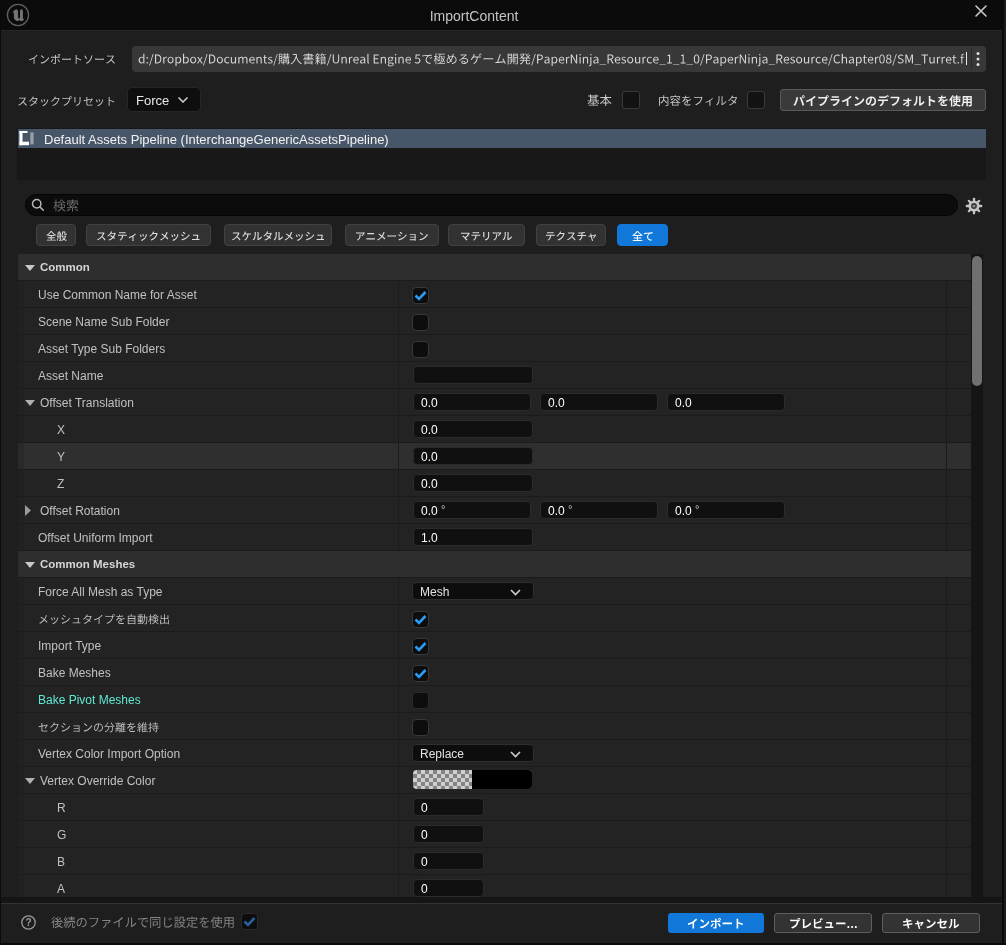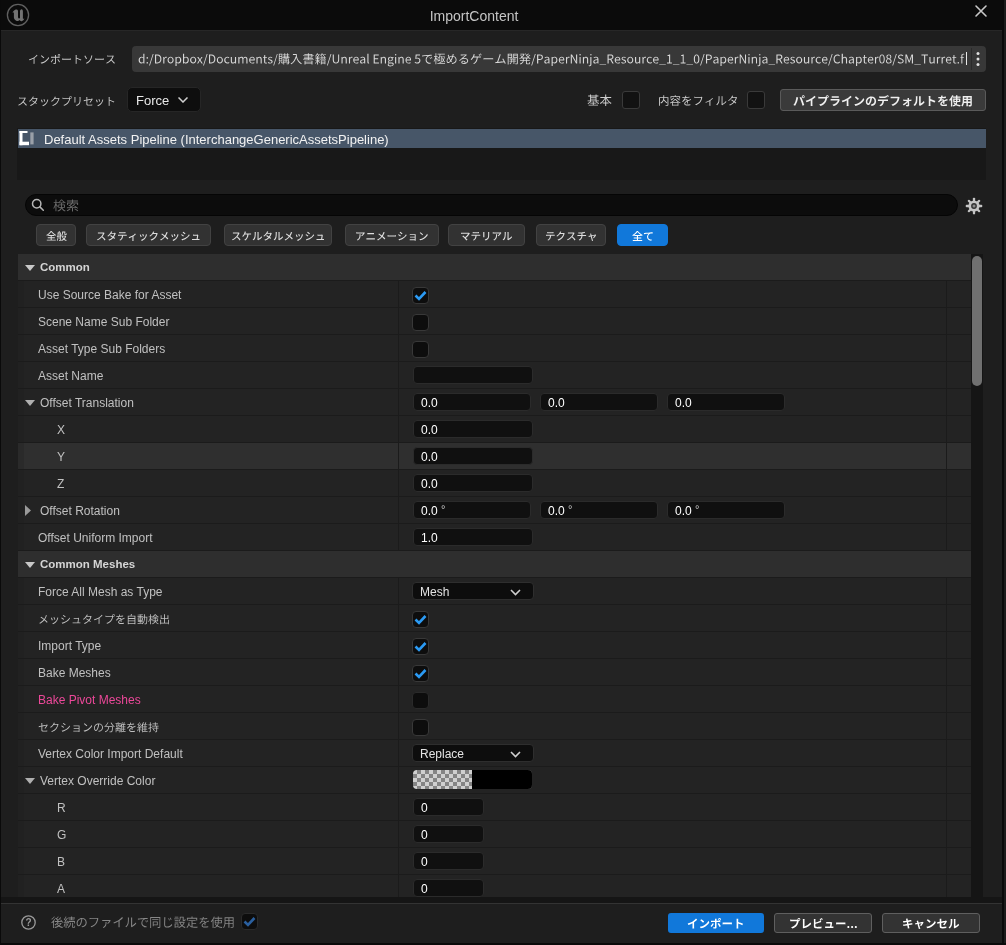--- a/index.html
+++ b/index.html
@@ -111,21 +111,21 @@
 <div style="position:absolute;left:18px;top:254px;width:953px;height:643px;overflow:hidden;background:#232323;">
     <div style="position:absolute;left:0;top:0px;width:953px;height:27px;background:#2e2e2e;border-bottom:1px solid #1b1b1b;box-sizing:border-box;"></div>
     <svg style="position:absolute;left:7px;top:11px" width="10" height="6">
       <path d="M0 0 h10 l-5 6 z" fill="#c8c8c8"></path>
     </svg>
     <div style="position:absolute;left:22px;top:7px;font:700 11.5px 'Liberation Sans',sans-serif;color:#d5d5d5;">Common</div>
     <div style="position:absolute;left:0;top:27px;width:953px;height:27px;background:#232323;border-bottom:1px solid #1b1b1b;box-sizing:border-box;"></div>
     <div style="position:absolute;left:0;top:27px;width:6px;height:26px;background:#212121;"></div>
     <div style="position:absolute;left:380px;top:27px;width:1px;height:26px;background:#1b1b1b;"></div>
     <div style="position:absolute;left:928px;top:27px;width:1px;height:26px;background:#1b1b1b;"></div>
-    <div style="position:absolute;left:20px;top:34px;font:400 12px 'Liberation Sans',sans-serif;color:#c0c0c0;">Use Source Bake for Asset</div>
+    <div style="position:absolute;left:20px;top:34px;font:400 12px 'Liberation Sans',sans-serif;color:#c0c0c0;">Use Common Name for Asset</div>
     <div style="position:absolute;left:394px;top:33px;width:17px;height:17px;background:#0d0d0d;border:1px solid #383838;border-radius:4px;box-sizing:border-box;"></div>
     <svg style="position:absolute;left:394px;top:33px" width="17" height="17">
       <path d="M3.5 8.5 L7 12 L13.5 5" stroke="#2b9af3" stroke-width="2.6" fill="none"></path>
     </svg>
     <div style="position:absolute;left:0;top:54px;width:953px;height:27px;background:#232323;border-bottom:1px solid #1b1b1b;box-sizing:border-box;"></div>
     <div style="position:absolute;left:0;top:54px;width:6px;height:26px;background:#212121;"></div>
     <div style="position:absolute;left:380px;top:54px;width:1px;height:26px;background:#1b1b1b;"></div>
     <div style="position:absolute;left:928px;top:54px;width:1px;height:26px;background:#1b1b1b;"></div>
     <div style="position:absolute;left:20px;top:61px;font:400 12px 'Liberation Sans',sans-serif;color:#c0c0c0;">Scene Name Sub Folder</div>
     <div style="position:absolute;left:394px;top:60px;width:17px;height:17px;background:#0d0d0d;border:1px solid #383838;border-radius:4px;box-sizing:border-box;"></div>
@@ -241,35 +241,35 @@
     <div style="position:absolute;left:928px;top:405px;width:1px;height:26px;background:#1b1b1b;"></div>
     <div style="position:absolute;left:20px;top:412px;font:400 12px 'Liberation Sans',sans-serif;color:#c0c0c0;">Bake Meshes</div>
     <div style="position:absolute;left:394px;top:411px;width:17px;height:17px;background:#0d0d0d;border:1px solid #383838;border-radius:4px;box-sizing:border-box;"></div>
     <svg style="position:absolute;left:394px;top:411px" width="17" height="17">
       <path d="M3.5 8.5 L7 12 L13.5 5" stroke="#2b9af3" stroke-width="2.6" fill="none"></path>
     </svg>
     <div style="position:absolute;left:0;top:432px;width:953px;height:27px;background:#232323;border-bottom:1px solid #1b1b1b;box-sizing:border-box;"></div>
     <div style="position:absolute;left:0;top:432px;width:6px;height:26px;background:#212121;"></div>
     <div style="position:absolute;left:380px;top:432px;width:1px;height:26px;background:#1b1b1b;"></div>
     <div style="position:absolute;left:928px;top:432px;width:1px;height:26px;background:#1b1b1b;"></div>
-    <div style="position:absolute;left:20px;top:439px;font:400 12px 'Liberation Sans',sans-serif;color:#ec4899;">Bake Pivot Meshes</div>
+    <div style="position:absolute;left:20px;top:439px;font:400 12px 'Liberation Sans',sans-serif;color:#5eead4;">Bake Pivot Meshes</div>
     <div style="position:absolute;left:394px;top:438px;width:17px;height:17px;background:#0d0d0d;border:1px solid #2a2a2a;border-radius:4px;box-sizing:border-box;"></div>
     <div style="position:absolute;left:0;top:459px;width:953px;height:27px;background:#232323;border-bottom:1px solid #1b1b1b;box-sizing:border-box;"></div>
     <div style="position:absolute;left:0;top:459px;width:6px;height:26px;background:#212121;"></div>
     <div style="position:absolute;left:380px;top:459px;width:1px;height:26px;background:#1b1b1b;"></div>
     <div style="position:absolute;left:928px;top:459px;width:1px;height:26px;background:#1b1b1b;"></div>
     <svg style="position:absolute;left:20px;top:467px;overflow:visible" width="121" height="14">
       <path transform="translate(0,10.4) scale(1.0000,1)" d="M9.7 -6.3 9.1 -6.8C9.0 -6.8 8.8 -6.7 8.5 -6.6C8.1 -6.5 6.1 -6.1 4.3 -5.8V-7.5C4.3 -7.8 4.3 -8.2 4.3 -8.5H3.3C3.3 -8.2 3.4 -7.8 3.4 -7.5V-5.6C2.2 -5.4 1.2 -5.2 0.7 -5.1L0.8 -4.2L3.4 -4.8V-1.4C3.4 -0.3 3.7 0.2 5.8 0.2C7.2 0.2 8.3 0.1 9.2 -0.0L9.3 -1.0C8.2 -0.8 7.1 -0.6 5.9 -0.6C4.5 -0.6 4.3 -0.9 4.3 -1.6V-4.9L8.4 -5.8C8.1 -5.1 7.3 -3.9 6.5 -3.1L7.2 -2.7C8.1 -3.6 9.0 -5.0 9.5 -5.9C9.5 -6.0 9.7 -6.2 9.7 -6.3Z M16.9 -8.5 15.9 -8.9C15.8 -8.6 15.7 -8.2 15.5 -8.0C15.1 -7.0 14.0 -5.4 12.1 -4.3L12.8 -3.7C14.0 -4.5 15.0 -5.5 15.6 -6.4H19.4C19.1 -5.4 18.5 -4.0 17.6 -3.0C16.6 -1.8 15.2 -0.8 13.2 -0.2L14.0 0.5C16.1 -0.3 17.4 -1.3 18.4 -2.5C19.4 -3.7 20.0 -5.2 20.3 -6.3C20.4 -6.5 20.5 -6.7 20.6 -6.9L19.9 -7.3C19.7 -7.2 19.4 -7.2 19.1 -7.2H16.1L16.4 -7.7C16.5 -7.9 16.7 -8.3 16.9 -8.5Z M25.3 -8.4 24.8 -7.7C25.5 -7.3 26.7 -6.5 27.2 -6.1L27.7 -6.9C27.2 -7.2 26.0 -8.1 25.3 -8.4ZM23.7 -0.6 24.2 0.3C25.2 0.1 26.7 -0.4 27.8 -1.1C29.6 -2.1 31.1 -3.5 32.0 -5.0L31.5 -5.9C30.6 -4.3 29.2 -2.9 27.3 -1.9C26.2 -1.2 24.9 -0.8 23.7 -0.6ZM23.6 -6.0 23.2 -5.2C23.8 -4.9 25.0 -4.1 25.6 -3.7L26.1 -4.5C25.6 -4.8 24.3 -5.6 23.6 -6.0Z M35.3 -0.7V0.2C35.5 0.2 35.9 0.2 36.2 0.2H40.7L40.6 0.6H41.5C41.5 0.5 41.5 0.2 41.5 0.0C41.5 -0.9 41.5 -5.1 41.5 -5.5C41.5 -5.7 41.5 -5.9 41.5 -6.0C41.4 -6.0 41.1 -6.0 40.8 -6.0C39.9 -6.0 37.2 -6.0 36.6 -6.0C36.3 -6.0 35.7 -6.0 35.5 -6.0V-5.2C35.7 -5.2 36.3 -5.2 36.6 -5.2C37.2 -5.2 40.3 -5.2 40.7 -5.2V-3.4H36.7C36.3 -3.4 35.9 -3.4 35.7 -3.4V-2.6C35.9 -2.6 36.3 -2.6 36.7 -2.6H40.7V-0.6H36.2C35.8 -0.6 35.5 -0.7 35.3 -0.7Z M46.5 -8.1 45.9 -7.4C46.7 -6.8 48.1 -5.7 48.6 -5.1L49.3 -5.8C48.7 -6.4 47.3 -7.5 46.5 -8.1ZM45.6 -0.7 46.1 0.2C48.0 -0.1 49.4 -0.8 50.5 -1.5C52.1 -2.5 53.4 -4.0 54.2 -5.4L53.6 -6.3C53.0 -5.0 51.6 -3.4 50.0 -2.3C48.9 -1.6 47.5 -1.0 45.6 -0.7Z M60.2 -7.1C60.1 -6.0 59.9 -5.0 59.6 -4.1C59.1 -2.2 58.5 -1.5 58.0 -1.5C57.5 -1.5 56.8 -2.1 56.8 -3.5C56.8 -5.0 58.1 -6.8 60.2 -7.1ZM61.1 -7.1C63.0 -6.9 64.1 -5.5 64.1 -3.9C64.1 -2.0 62.7 -0.9 61.3 -0.6C61.0 -0.6 60.7 -0.5 60.3 -0.5L60.9 0.3C63.5 0.0 65.0 -1.5 65.0 -3.8C65.0 -6.1 63.3 -7.9 60.8 -7.9C58.1 -7.9 56.0 -5.8 56.0 -3.4C56.0 -1.6 56.9 -0.5 57.9 -0.5C58.9 -0.5 59.8 -1.6 60.5 -3.9C60.8 -4.9 61.0 -6.0 61.1 -7.1Z M69.6 -9.0C68.9 -7.3 67.7 -5.8 66.3 -4.9C66.5 -4.7 66.8 -4.4 67.0 -4.2C68.3 -5.3 69.6 -6.9 70.4 -8.8ZM73.4 -9.0 72.6 -8.7C73.4 -7.1 74.8 -5.3 76.1 -4.3C76.2 -4.5 76.5 -4.9 76.7 -5.0C75.5 -5.9 74.1 -7.6 73.4 -9.0ZM68.1 -5.1V-4.3H70.3C70.1 -2.4 69.5 -0.6 66.8 0.2C67.0 0.4 67.3 0.7 67.4 0.9C70.2 -0.1 70.9 -2.1 71.2 -4.3H74.1C73.9 -1.5 73.8 -0.4 73.5 -0.1C73.4 0.0 73.2 0.0 73.0 0.0C72.7 0.0 72.1 0.0 71.3 -0.0C71.5 0.2 71.6 0.5 71.6 0.8C72.3 0.8 73.0 0.8 73.4 0.8C73.7 0.8 74.0 0.7 74.2 0.4C74.6 0.0 74.8 -1.3 74.9 -4.7C74.9 -4.8 74.9 -5.1 74.9 -5.1Z M79.7 -9.2V-8.3H77.5V-7.6H82.8V-8.3H80.5V-9.2ZM85.9 -9.1C85.8 -8.5 85.6 -7.7 85.3 -7.1H84.1C84.4 -7.8 84.6 -8.4 84.8 -9.1L84.0 -9.2C83.6 -7.7 83.0 -6.2 82.3 -5.2V-7.2H81.6V-4.7H78.6V-7.2H78.0V-4.1H79.7L79.6 -3.4H77.7V0.9H78.4V-2.7H79.5C79.4 -2.2 79.3 -1.7 79.2 -1.3L78.7 -1.3L78.7 -0.6L81.0 -0.8C81.1 -0.6 81.1 -0.5 81.2 -0.3L81.7 -0.5C81.6 -1.0 81.3 -1.7 81.0 -2.3L80.5 -2.1C80.6 -1.9 80.7 -1.6 80.8 -1.4L79.8 -1.3C79.9 -1.7 80.1 -2.2 80.2 -2.7H81.9V0.1C81.9 0.2 81.8 0.2 81.7 0.2C81.6 0.2 81.1 0.2 80.6 0.2C80.7 0.4 80.8 0.7 80.9 0.9C81.5 0.9 82.0 0.9 82.2 0.8C82.5 0.6 82.6 0.4 82.6 0.1V-3.4H80.3L80.4 -4.1H82.3V-5.0C82.4 -4.9 82.7 -4.7 82.8 -4.6C83.0 -4.8 83.1 -5.0 83.3 -5.3V0.9H84.1V0.3H87.6V-0.5H86.0V-2.0H87.4V-2.7H86.0V-4.2H87.4V-4.9H86.0V-6.4H87.5V-7.1H86.1C86.3 -7.7 86.5 -8.3 86.7 -8.9ZM80.6 -7.3C80.5 -7.0 80.3 -6.7 80.1 -6.5C79.8 -6.7 79.5 -6.8 79.2 -7.0L78.9 -6.6C79.2 -6.4 79.5 -6.2 79.8 -6.0C79.5 -5.7 79.1 -5.4 78.8 -5.1C78.9 -5.1 79.2 -4.9 79.2 -4.8C79.6 -5.0 79.9 -5.3 80.2 -5.7C80.6 -5.5 80.9 -5.2 81.1 -5.0L81.4 -5.5C81.2 -5.7 80.9 -5.9 80.6 -6.1C80.8 -6.5 81.0 -6.8 81.2 -7.2ZM84.1 -4.2H85.3V-2.7H84.1ZM84.1 -4.9V-6.4H85.3V-4.9ZM84.1 -2.0H85.3V-0.5H84.1Z M97.7 -4.9 97.3 -5.7C97.0 -5.5 96.8 -5.4 96.4 -5.2C95.9 -5.0 95.2 -4.7 94.4 -4.4C94.3 -5.0 93.7 -5.3 93.0 -5.3C92.5 -5.3 91.9 -5.2 91.4 -4.9C91.8 -5.4 92.2 -6.1 92.4 -6.6C93.6 -6.7 95.0 -6.8 96.1 -7.0L96.1 -7.8C95.1 -7.6 93.9 -7.5 92.7 -7.4C92.9 -7.9 93.0 -8.4 93.1 -8.7L92.2 -8.8C92.1 -8.4 92.0 -7.9 91.9 -7.4L91.2 -7.4C90.7 -7.4 89.9 -7.4 89.3 -7.5V-6.7C89.9 -6.6 90.6 -6.6 91.1 -6.6H91.6C91.2 -5.7 90.4 -4.6 89.0 -3.3L89.8 -2.7C90.2 -3.1 90.5 -3.6 90.8 -3.8C91.3 -4.3 92.0 -4.7 92.7 -4.7C93.2 -4.7 93.6 -4.4 93.7 -4.0C92.4 -3.3 91.1 -2.5 91.1 -1.2C91.1 0.2 92.4 0.5 93.9 0.5C94.9 0.5 96.1 0.4 96.9 0.3L97.0 -0.6C96.0 -0.4 94.8 -0.3 94.0 -0.3C92.8 -0.3 92.0 -0.5 92.0 -1.3C92.0 -2.0 92.7 -2.6 93.7 -3.2C93.7 -2.6 93.7 -1.9 93.7 -1.4H94.5L94.5 -3.6C95.3 -3.9 96.1 -4.3 96.7 -4.5C97.0 -4.6 97.4 -4.8 97.7 -4.9Z M102.3 -2.8C102.6 -2.1 102.8 -1.2 102.9 -0.7L103.5 -0.9C103.5 -1.4 103.2 -2.3 102.9 -3.0ZM100.0 -2.9C99.8 -2.0 99.6 -1.0 99.3 -0.3C99.5 -0.3 99.8 -0.1 99.9 -0.0C100.3 -0.7 100.5 -1.8 100.7 -2.8ZM105.0 -4.1H106.6V-2.7H105.0ZM105.0 -4.9V-6.3H106.6V-4.9ZM105.0 -1.9H106.6V-0.4H105.0ZM107.5 -9.1C107.3 -8.5 106.9 -7.6 106.6 -7.0H105.0C105.3 -7.7 105.6 -8.4 105.9 -9.0L105.1 -9.3C104.7 -8.0 103.9 -6.3 102.9 -5.3C103.1 -5.2 103.3 -4.9 103.5 -4.8C103.7 -5.0 104.0 -5.4 104.2 -5.7V0.9H105.0V0.3H109.6V-0.4H107.4V-1.9H109.1V-2.7H107.4V-4.1H109.1V-4.9H107.4V-6.3H109.4V-7.0H107.4C107.7 -7.6 108.1 -8.2 108.3 -8.9ZM99.3 -4.4 99.4 -3.6 101.1 -3.8V0.9H101.9V-3.8L102.7 -3.8C102.8 -3.6 102.9 -3.3 103.0 -3.1L103.6 -3.4C103.5 -4.0 103.0 -5.0 102.6 -5.7L102.0 -5.5C102.1 -5.2 102.3 -4.9 102.5 -4.5L100.9 -4.5C101.6 -5.4 102.5 -6.6 103.1 -7.7L102.4 -8.0C102.1 -7.4 101.7 -6.7 101.2 -6.0C101.0 -6.2 100.8 -6.4 100.6 -6.7C101.0 -7.3 101.5 -8.2 101.9 -9.0L101.2 -9.2C100.9 -8.6 100.5 -7.8 100.2 -7.2L99.8 -7.5L99.4 -6.9C99.9 -6.5 100.5 -5.8 100.8 -5.3C100.5 -5.0 100.3 -4.7 100.1 -4.4Z M114.9 -2.2C115.4 -1.6 115.9 -0.8 116.1 -0.3L116.8 -0.7C116.6 -1.2 116.0 -2.0 115.6 -2.6ZM116.9 -9.2V-7.8H114.5V-7.1H116.9V-5.7H114.0V-4.9H118.3V-3.7H114.1V-2.9H118.3V-0.1C118.3 0.0 118.3 0.1 118.1 0.1C118.0 0.1 117.4 0.1 116.8 0.1C116.9 0.3 117.0 0.6 117.0 0.9C117.8 0.9 118.4 0.9 118.7 0.7C119.0 0.6 119.1 0.4 119.1 -0.1V-2.9H120.5V-3.7H119.1V-4.9H120.6V-5.7H117.7V-7.1H120.0V-7.8H117.7V-9.2ZM111.9 -9.2V-7.0H110.5V-6.2H111.9V-3.9C111.3 -3.7 110.7 -3.5 110.3 -3.4L110.5 -2.6L111.9 -3.0V-0.1C111.9 0.0 111.8 0.1 111.7 0.1C111.6 0.1 111.1 0.1 110.7 0.1C110.8 0.3 110.9 0.6 110.9 0.8C111.6 0.9 112.0 0.8 112.3 0.7C112.6 0.6 112.7 0.3 112.7 -0.1V-3.3L113.8 -3.7L113.7 -4.4L112.7 -4.1V-6.2H113.8V-7.0H112.7V-9.2Z" fill="#c0c0c0"></path>
     </svg>
     <div style="position:absolute;left:394px;top:465px;width:17px;height:17px;background:#0d0d0d;border:1px solid #383838;border-radius:4px;box-sizing:border-box;"></div>
     <div style="position:absolute;left:0;top:486px;width:953px;height:27px;background:#232323;border-bottom:1px solid #1b1b1b;box-sizing:border-box;"></div>
     <div style="position:absolute;left:0;top:486px;width:6px;height:26px;background:#212121;"></div>
     <div style="position:absolute;left:380px;top:486px;width:1px;height:26px;background:#1b1b1b;"></div>
     <div style="position:absolute;left:928px;top:486px;width:1px;height:26px;background:#1b1b1b;"></div>
-    <div style="position:absolute;left:20px;top:493px;font:400 12px 'Liberation Sans',sans-serif;color:#c0c0c0;">Vertex Color Import Default</div>
+    <div style="position:absolute;left:20px;top:493px;font:400 12px 'Liberation Sans',sans-serif;color:#c0c0c0;">Vertex Color Import Option</div>
     <div style="position:absolute;left:394px;top:490px;width:122px;height:18px;background:#0d0d0d;border:1px solid #2e2e2e;border-radius:4px;box-sizing:border-box;"></div>
     <div style="position:absolute;left:402px;top:493px;font:400 12px 'Liberation Sans', sans-serif;color:#e3e3e3;white-space:nowrap;">Replace</div>
     <svg style="position:absolute;left:492px;top:496.5px" width="11" height="7">
       <path d="M1 1 L5.5 5.5 L10 1" stroke="#cfcfcf" stroke-width="1.6" fill="none"></path>
     </svg>
     <div style="position:absolute;left:0;top:513px;width:953px;height:27px;background:#232323;border-bottom:1px solid #1b1b1b;box-sizing:border-box;"></div>
     <div style="position:absolute;left:0;top:513px;width:6px;height:26px;background:#212121;"></div>
     <div style="position:absolute;left:380px;top:513px;width:1px;height:26px;background:#1b1b1b;"></div>
     <div style="position:absolute;left:928px;top:513px;width:1px;height:26px;background:#1b1b1b;"></div>
     <svg style="position:absolute;left:7px;top:524px" width="10" height="6">

